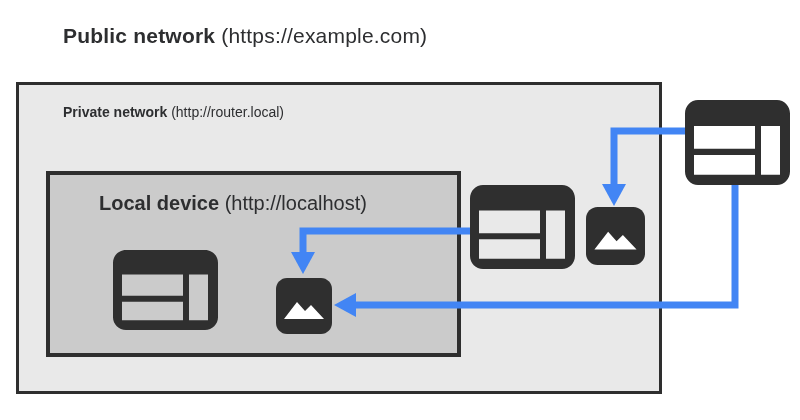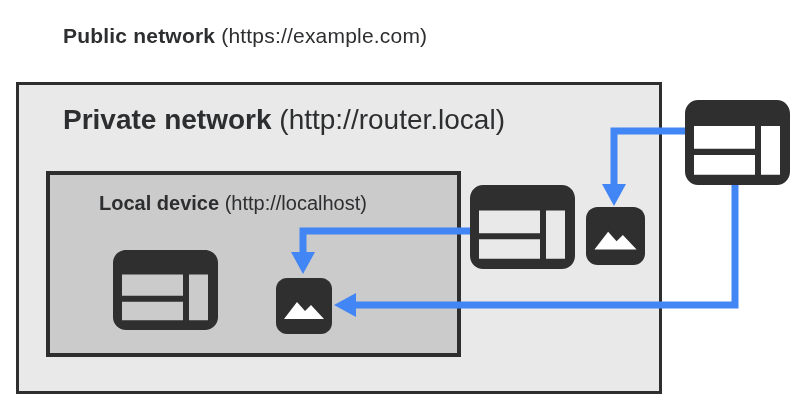--- a/index.html
+++ b/index.html
@@ -19,21 +19,21 @@
     left: 16px; top: 82px; width: 646px; height: 312px;
     background: var(--color-private-bg, #e9e9e9);
     border: 3px solid var(--color-border-dark, #2e2e2e);
   }
   .box.local {
     left: 27px; top: 86px; width: 415px; height: 186px;
     background: var(--color-local-bg, #cbcbcb);
     border: 4px solid var(--color-border-dark, #2e2e2e);
   }
   .box-title { position: absolute; white-space: nowrap; }
-  .private > .box-title { left: 44px; top: 19px; font-size: 28px; }
+  .private > .box-title { left: 44px; top: 19px; font-size: 14px; }
   .local > .box-title { left: 19px; top: 17px; font-size: 20px; margin-left: 30px; }
 
   svg.arrows { position: absolute; left: 0; top: 0; }
   .shaft {
     fill: none;
     stroke: var(--color-arrow-blue, #4285f4);
     stroke-width: 7;
     stroke-linejoin: miter;
   }
   .head { fill: var(--color-arrow-blue, #4285f4); }

